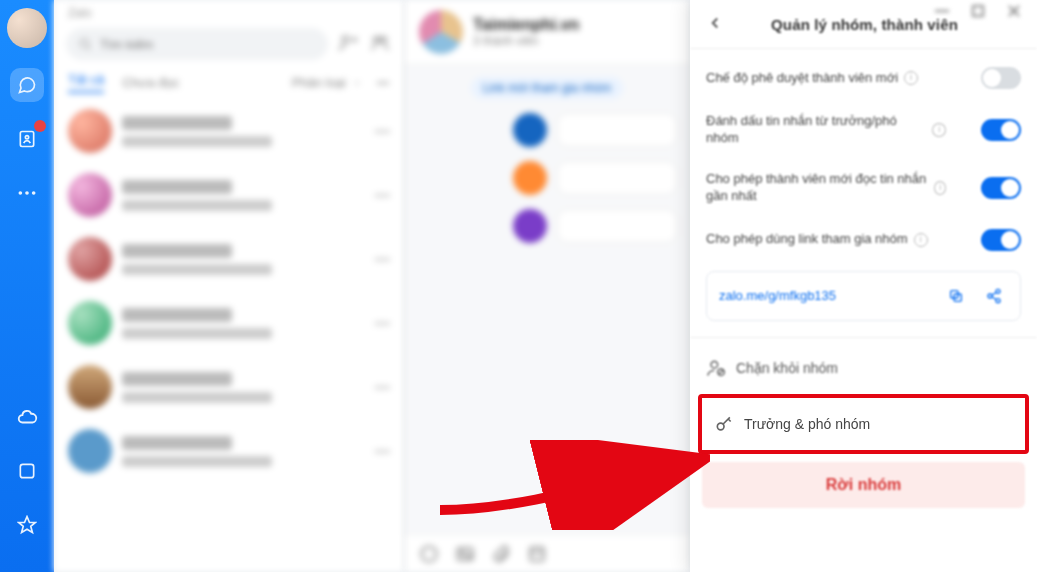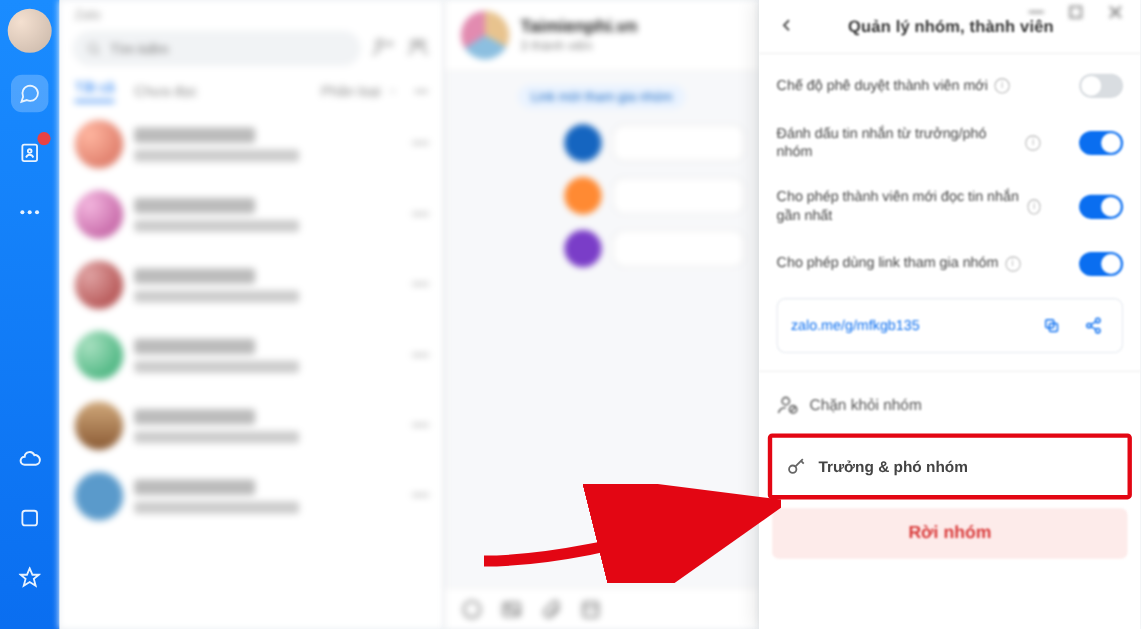--- a/index.html
+++ b/index.html
@@ -79,21 +79,21 @@
   .info-ic{width:14px;height:14px;border-radius:50%;border:1px solid #bbb;color:#bbb;display:inline-flex;align-items:center;justify-content:center;font-size:9px;}
   .toggle{width:40px;height:22px;border-radius:11px;background:#d9dde1;position:relative;cursor:pointer;}
   .toggle.on{background:#0a6ef0;}
   .toggle .knob{position:absolute;top:2px;width:18px;height:18px;border-radius:50%;background:#fff;transition:left .15s;}
   .toggle .knob{left:2px;} .toggle.on .knob{left:20px;}
   .link-row{margin:8px 16px 16px;padding:10px 12px;border:1px solid #e5e9ef;border-radius:8px;background:#fff;display:flex;align-items:center;gap:10px;}
   .link-row .lnk{flex:1;font-size:13px;color:#0a6ef0;}
   .chip-btn{width:28px;height:28px;border-radius:8px;display:flex;align-items:center;justify-content:center;color:#0a6ef0;cursor:pointer;}
   .block-row{display:flex;align-items:center;gap:10px;padding:14px 16px;color:#555;font-size:14px;}
   .admin-row{margin:8px 12px 14px;padding:14px 12px;display:flex;align-items:center;gap:10px;color:#444;font-size:14px;
-             cursor:pointer;font-weight:bold;}
+             cursor:pointer;}
   .leave-row{margin:0 12px 10px;padding:14px 12px;text-align:center;color:#d93a3a;font-weight:600;background:#fdebea;border-radius:6px;}
   
   .hl-box{position:absolute;border:4px solid #e30613;border-radius:4px;pointer-events:none;z-index:5;}
   
   .arrow-wrap{position:absolute;z-index:6;pointer-events:none;}
 
   
   .winbar{position:absolute;top:4px;right:14px;display:flex;gap:18px;color:#888;z-index:10;filter:blur(2px);}
   .winbtn{width:18px;height:14px;display:flex;align-items:center;justify-content:center;}
 

